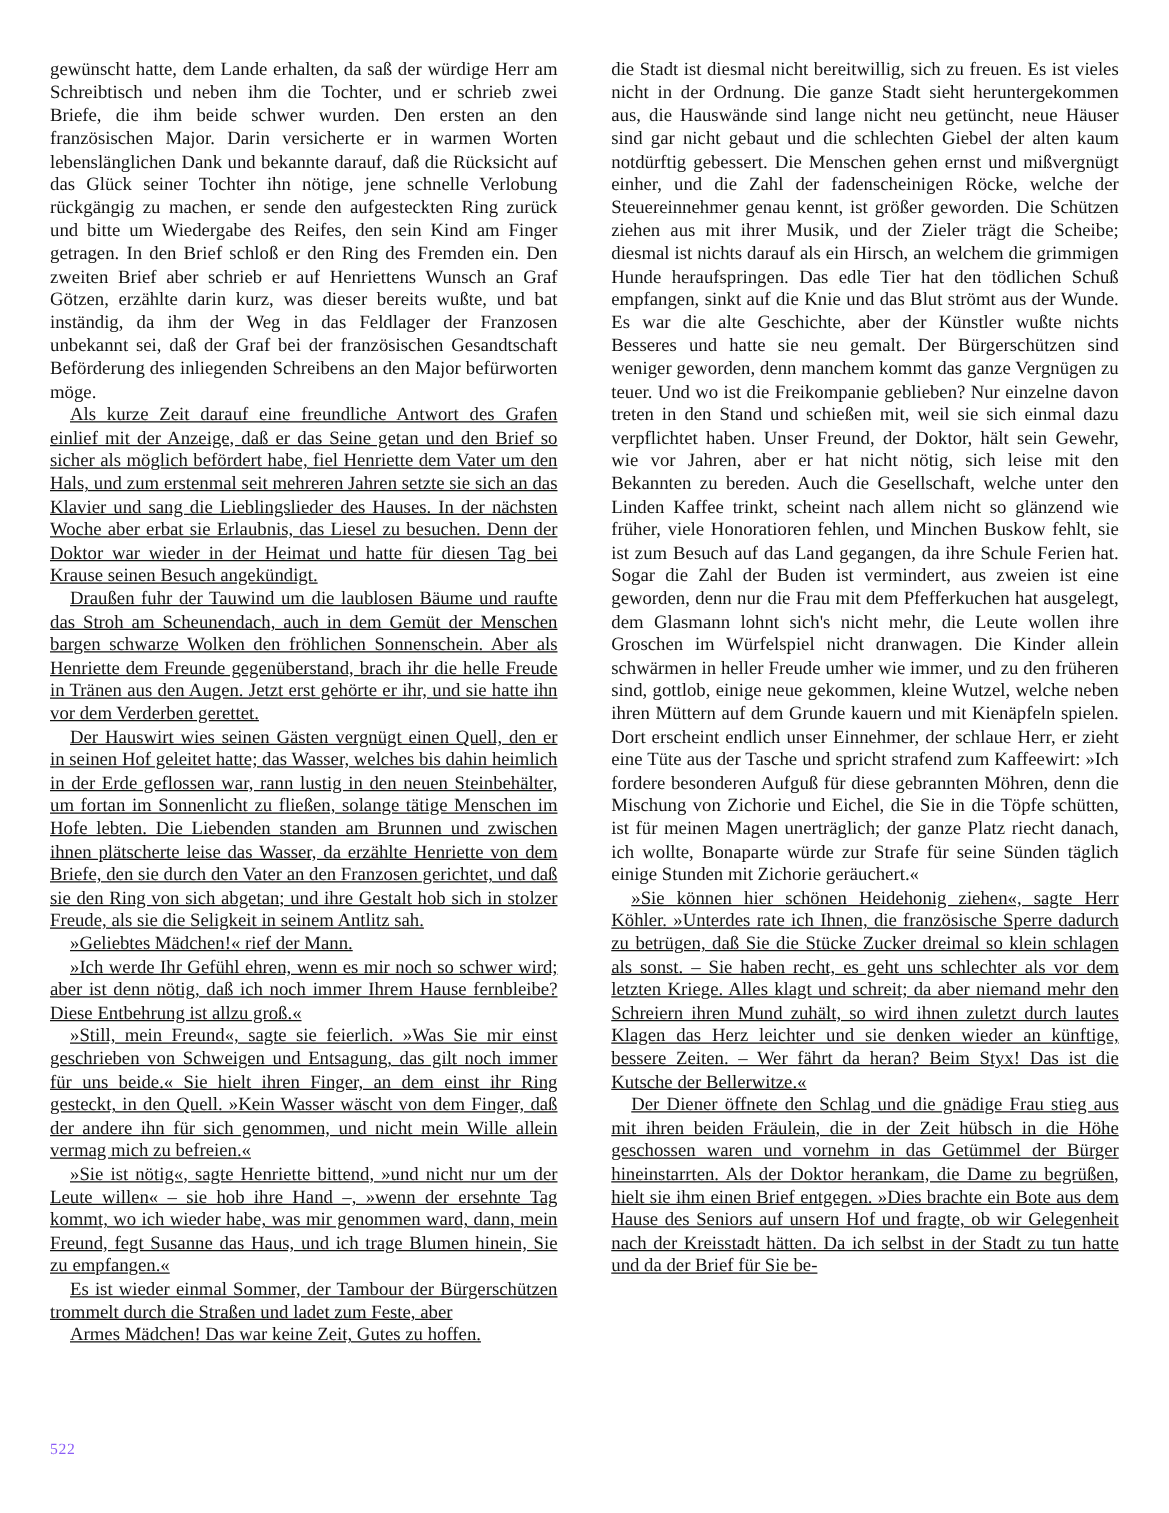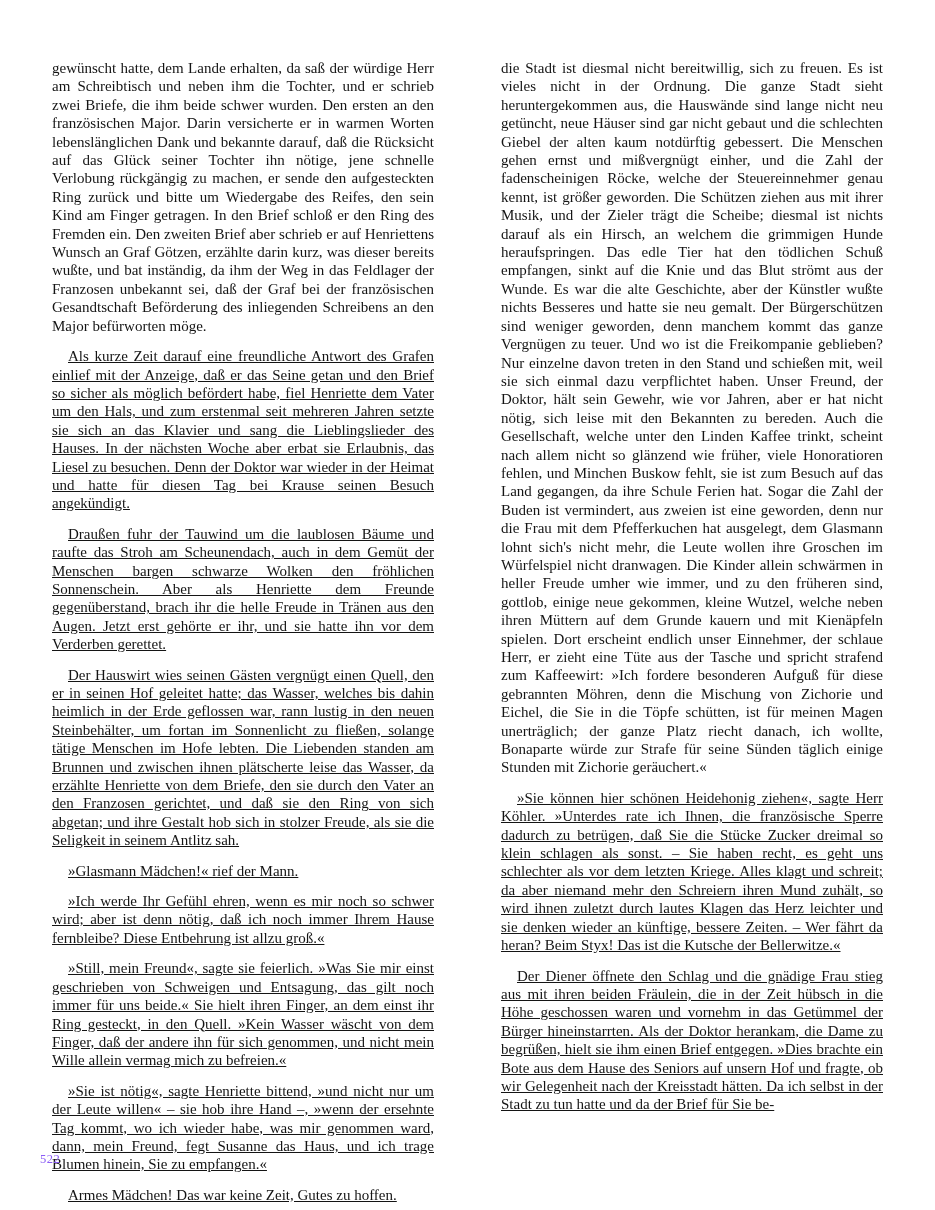--- a/index.html
+++ b/index.html
@@ -28,21 +28,21 @@
   .col {
     width: 406px;
     flex: 0 0 406px;
     font-size: 15px;
     line-height: 18.4px;
     text-align: justify;
     hyphens: auto;
     -webkit-hyphens: auto;
   }
   .col p.para {
-    margin: 12px;
+    margin: 0;
     padding: 0;
   }
   .col p.para.indent {
     text-indent: 16px;
     text-decoration: underline;
   }
   .page-number {
     position: absolute;
     left: 40px;
     top: 1152px;
@@ -54,26 +54,26 @@
 </head>
 <body>
 
 <div class="page">
   <div class="columns">
     <div class="col">
         <p class="para">gewünscht hatte, dem Lande erhalten, da saß der würdige Herr am Schreibtisch und neben ihm die Tochter, und er schrieb zwei Briefe, die ihm beide schwer wurden. Den ersten an den französischen Major. Darin versicherte er in warmen Worten lebenslänglichen Dank und bekannte darauf, daß die Rücksicht auf das Glück seiner Tochter ihn nötige, jene schnelle Verlobung rückgängig zu machen, er sende den aufgesteckten Ring zurück und bitte um Wiedergabe des Reifes, den sein Kind am Finger getragen. In den Brief schloß er den Ring des Fremden ein. Den zweiten Brief aber schrieb er auf Henriettens Wunsch an Graf Götzen, erzählte darin kurz, was dieser bereits wußte, und bat inständig, da ihm der Weg in das Feldlager der Franzosen unbekannt sei, daß der Graf bei der französischen Gesandtschaft Beförderung des inliegenden Schreibens an den Major befürworten möge.</p>
         <p class="para indent">Als kurze Zeit darauf eine freundliche Antwort des Grafen einlief mit der Anzeige, daß er das Seine getan und den Brief so sicher als möglich befördert habe, fiel Henriette dem Vater um den Hals, und zum erstenmal seit mehreren Jahren setzte sie sich an das Klavier und sang die Lieblingslieder des Hauses. In der nächsten Woche aber erbat sie Erlaubnis, das Liesel zu besuchen. Denn der Doktor war wieder in der Heimat und hatte für diesen Tag bei Krause seinen Besuch angekündigt.</p>
         <p class="para indent">Draußen fuhr der Tauwind um die laublosen Bäume und raufte das Stroh am Scheunendach, auch in dem Gemüt der Menschen bargen schwarze Wolken den fröhlichen Sonnenschein. Aber als Henriette dem Freunde gegenüberstand, brach ihr die helle Freude in Tränen aus den Augen. Jetzt erst gehörte er ihr, und sie hatte ihn vor dem Verderben gerettet.</p>
         <p class="para indent">Der Hauswirt wies seinen Gästen vergnügt einen Quell, den er in seinen Hof geleitet hatte; das Wasser, welches bis dahin heimlich in der Erde geflossen war, rann lustig in den neuen Steinbehälter, um fortan im Sonnenlicht zu fließen, solange tätige Menschen im Hofe lebten. Die Liebenden standen am Brunnen und zwischen ihnen plätscherte leise das Wasser, da erzählte Henriette von dem Briefe, den sie durch den Vater an den Franzosen gerichtet, und daß sie den Ring von sich abgetan; und ihre Gestalt hob sich in stolzer Freude, als sie die Seligkeit in seinem Antlitz sah.</p>
-        <p class="para indent">»Glasmann Mädchen!« rief der Mann.</p>
+        <p class="para indent">»Geliebtes Mädchen!« rief der Mann.</p>
         <p class="para indent">»Ich werde Ihr Gefühl ehren, wenn es mir noch so schwer wird; aber ist denn nötig, daß ich noch immer Ihrem Hause fernbleibe? Diese Entbehrung ist allzu groß.«</p>
         <p class="para indent">»Still, mein Freund«, sagte sie feierlich. »Was Sie mir einst geschrieben von Schweigen und Entsagung, das gilt noch immer für uns beide.« Sie hielt ihren Finger, an dem einst ihr Ring gesteckt, in den Quell. »Kein Wasser wäscht von dem Finger, daß der andere ihn für sich genommen, und nicht mein Wille allein vermag mich zu befreien.«</p>
         <p class="para indent">»Sie ist nötig«, sagte Henriette bittend, »und nicht nur um der Leute willen« – sie hob ihre Hand –, »wenn der ersehnte Tag kommt, wo ich wieder habe, was mir genommen ward, dann, mein Freund, fegt Susanne das Haus, und ich trage Blumen hinein, Sie zu empfangen.«</p>
+        <p class="para indent">Es ist wieder einmal Sommer, der Tambour der Bürgerschützen trommelt durch die Straßen und ladet zum Feste, aber</p>
         <p class="para indent">Armes Mädchen! Das war keine Zeit, Gutes zu hoffen.</p>
-        <p class="para indent">Es ist wieder einmal Sommer, der Tambour der Bürgerschützen trommelt durch die Straßen und ladet zum Feste, aber</p>
       </div>
     <div class="col">
         <p class="para">die Stadt ist diesmal nicht bereitwillig, sich zu freuen. Es ist vieles nicht in der Ordnung. Die ganze Stadt sieht heruntergekommen aus, die Hauswände sind lange nicht neu getüncht, neue Häuser sind gar nicht gebaut und die schlechten Giebel der alten kaum notdürftig gebessert. Die Menschen gehen ernst und mißvergnügt einher, und die Zahl der fadenscheinigen Röcke, welche der Steuereinnehmer genau kennt, ist größer geworden. Die Schützen ziehen aus mit ihrer Musik, und der Zieler trägt die Scheibe; diesmal ist nichts darauf als ein Hirsch, an welchem die grimmigen Hunde heraufspringen. Das edle Tier hat den tödlichen Schuß empfangen, sinkt auf die Knie und das Blut strömt aus der Wunde. Es war die alte Geschichte, aber der Künstler wußte nichts Besseres und hatte sie neu gemalt. Der Bürgerschützen sind weniger geworden, denn manchem kommt das ganze Vergnügen zu teuer. Und wo ist die Freikompanie geblieben? Nur einzelne davon treten in den Stand und schießen mit, weil sie sich einmal dazu verpflichtet haben. Unser Freund, der Doktor, hält sein Gewehr, wie vor Jahren, aber er hat nicht nötig, sich leise mit den Bekannten zu bereden. Auch die Gesellschaft, welche unter den Linden Kaffee trinkt, scheint nach allem nicht so glänzend wie früher, viele Honoratioren fehlen, und Minchen Buskow fehlt, sie ist zum Besuch auf das Land gegangen, da ihre Schule Ferien hat. Sogar die Zahl der Buden ist vermindert, aus zweien ist eine geworden, denn nur die Frau mit dem Pfefferkuchen hat ausgelegt, dem Glasmann lohnt sich's nicht mehr, die Leute wollen ihre Groschen im Würfelspiel nicht dranwagen. Die Kinder allein schwärmen in heller Freude umher wie immer, und zu den früheren sind, gottlob, einige neue gekommen, kleine Wutzel, welche neben ihren Müttern auf dem Grunde kauern und mit Kienäpfeln spielen. Dort erscheint endlich unser Einnehmer, der schlaue Herr, er zieht eine Tüte aus der Tasche und spricht strafend zum Kaffeewirt: »Ich fordere besonderen Aufguß für diese gebrannten Möhren, denn die Mischung von Zichorie und Eichel, die Sie in die Töpfe schütten, ist für meinen Magen unerträglich; der ganze Platz riecht danach, ich wollte, Bonaparte würde zur Strafe für seine Sünden täglich einige Stunden mit Zichorie geräuchert.«</p>
         <p class="para indent">»Sie können hier schönen Heidehonig ziehen«, sagte Herr Köhler. »Unterdes rate ich Ihnen, die französische Sperre dadurch zu betrügen, daß Sie die Stücke Zucker dreimal so klein schlagen als sonst. – Sie haben recht, es geht uns schlechter als vor dem letzten Kriege. Alles klagt und schreit; da aber niemand mehr den Schreiern ihren Mund zuhält, so wird ihnen zuletzt durch lautes Klagen das Herz leichter und sie denken wieder an künftige, bessere Zeiten. – Wer fährt da heran? Beim Styx! Das ist die Kutsche der Bellerwitze.«</p>
         <p class="para indent">Der Diener öffnete den Schlag und die gnädige Frau stieg aus mit ihren beiden Fräulein, die in der Zeit hübsch in die Höhe geschossen waren und vornehm in das Getümmel der Bürger hineinstarrten. Als der Doktor herankam, die Dame zu begrüßen, hielt sie ihm einen Brief entgegen. »Dies brachte ein Bote aus dem Hause des Seniors auf unsern Hof und fragte, ob wir Gelegenheit nach der Kreisstadt hätten. Da ich selbst in der Stadt zu tun hatte und da der Brief für Sie be-</p>
       </div>
   </div>
 </div>
 
 <div class="page-number">522</div>

